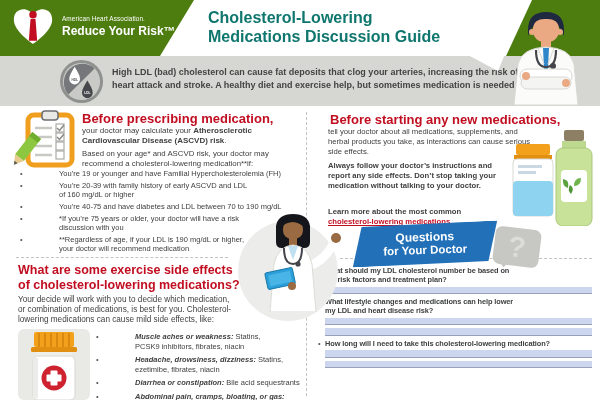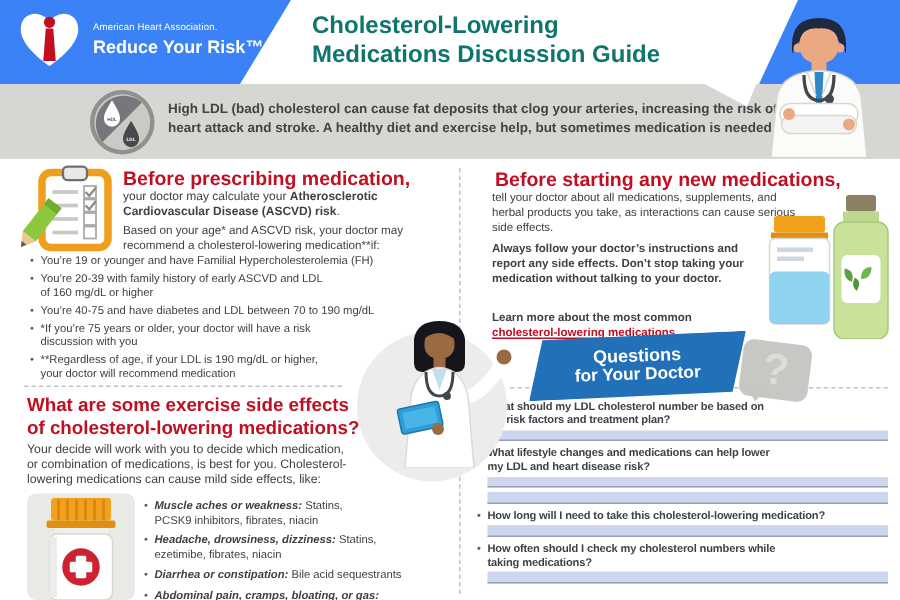--- a/index.html
+++ b/index.html
@@ -1,21 +1,21 @@
 <!DOCTYPE html>
 <html><head>
 <meta charset="utf-8">
 <style>
   html,body{margin:0;padding:0;background:#fff;}
   .page{position:relative;width:600px;height:400px;overflow:hidden;background:#fff;
         font-family:"Liberation Sans",sans-serif;color:#414042;}
   .abs{position:absolute;}
 
   
-  .hdr{position:absolute;left:0;top:0;width:600px;height:56px;background:#3b82f6;}
+  .hdr{position:absolute;left:0;top:0;width:600px;height:56px;background:#4d7c0f;}
   .title-shape{position:absolute;left:160px;top:0;width:372px;height:56px;background:#fff;
                clip-path:polygon(34px 0,372px 0,346px 56px,0 56px);}
   .title-tail{position:absolute;left:466px;top:54px;width:0;height:0;z-index:2;
               border-left:32px solid transparent;border-right:7px solid transparent;border-top:17px solid #fff;}
   .org{position:absolute;left:62px;top:15px;font-size:6.4px;color:#fff;letter-spacing:.1px;}
   .tagline{position:absolute;left:62px;top:24px;font-size:12px;font-weight:bold;color:#fff;}
   .title{position:absolute;left:208px;top:8px;font-size:16px;font-weight:bold;color:#0f766e;
          line-height:19px;white-space:pre-line;z-index:2;}
 
   
@@ -26,21 +26,21 @@
   
   .vdash{position:absolute;left:306px;top:112px;height:284px;width:0;border-left:1.6px dashed #c2c2be;z-index:1;}
   .hdash{position:absolute;height:0;border-top:1.6px dashed #c2c2be;z-index:1;}
 
   
   .h-red{position:absolute;font-weight:bold;color:#c10e21;}
   .pre{white-space:pre-line;}
   .bullets{position:absolute;z-index:2;}
   .bli{display:flex;margin-bottom:3px;font-size:7.5px;line-height:9px;}
   .bli::before{content:"\2022";width:7px;flex:0 0 7px;color:#58595b;}
-  .btxt{white-space:pre-line;}
+  .btxt{white-space:pre-line;margin-left:32px;}
 
   
   .intro-p{position:absolute;left:82px;top:126px;width:218px;font-size:8px;line-height:10px;z-index:2;}
   .criteria{position:absolute;left:82px;top:149px;width:220px;font-size:7.8px;line-height:9.5px;z-index:2;}
   .se-body{position:absolute;left:18px;top:295px;width:286px;font-size:8.2px;line-height:10px;z-index:2;}
   .pill-bg{position:absolute;left:18px;top:329px;width:72px;height:71px;background:#e9e9e5;border-radius:6px;}
   .seb{margin-bottom:4px;font-size:7.5px;line-height:9.5px;}
   .seb b{font-weight:bold;font-style:italic;}
 
   
@@ -286,22 +286,18 @@
     <div class="qi">
       <div class="qbar"></div>
     </div>
     <div class="qi">
       <div class="qrow">
           <span class="qtxt">How long will I need to take this cholesterol-lowering medication?</span>
         </div>
       <div class="qbar"></div>
     </div>
     <div class="qi">
-      <div class="qrow">
-          <span class="qtxt">How often should I check my cholesterol numbers while
-taking medications?</span>
-        </div>
       <div class="qbar"></div>
     </div>
 
   </div>
 
 </div>
 
 </body></html>

